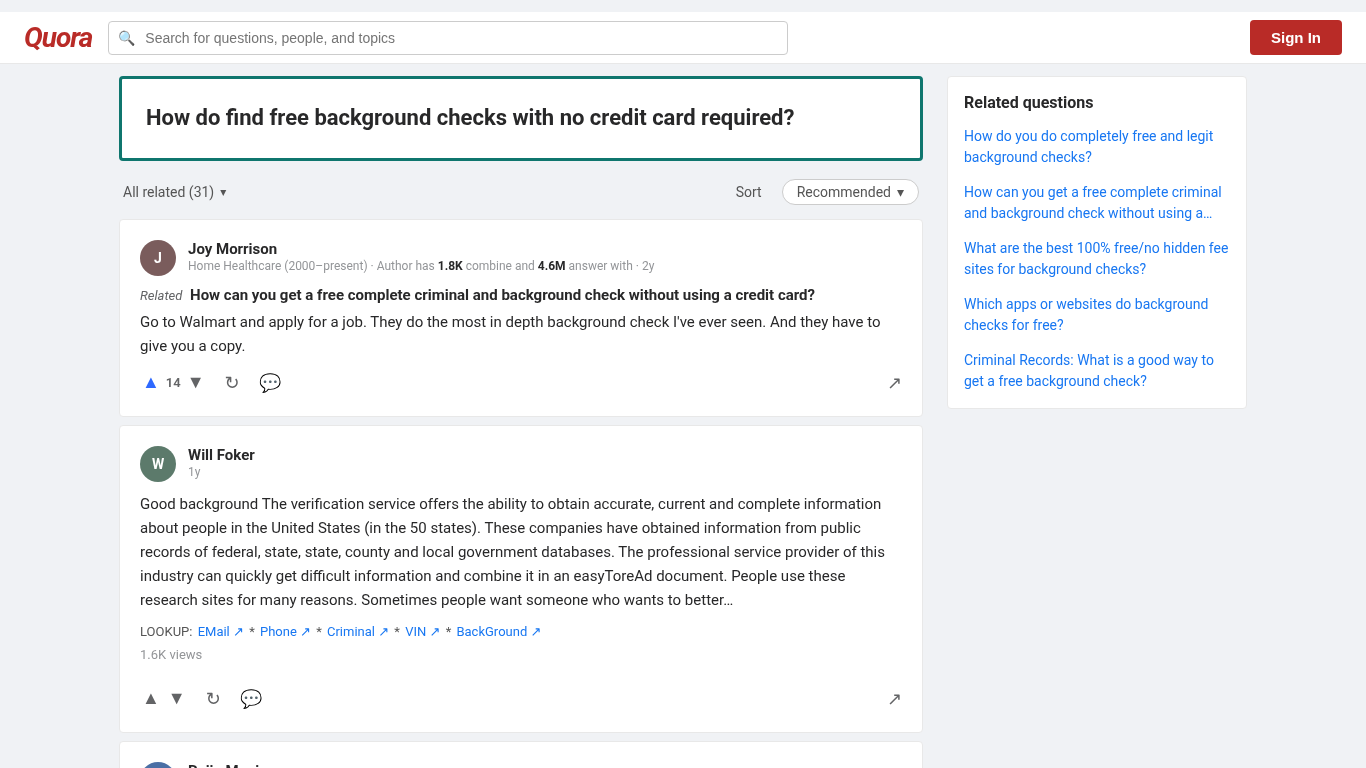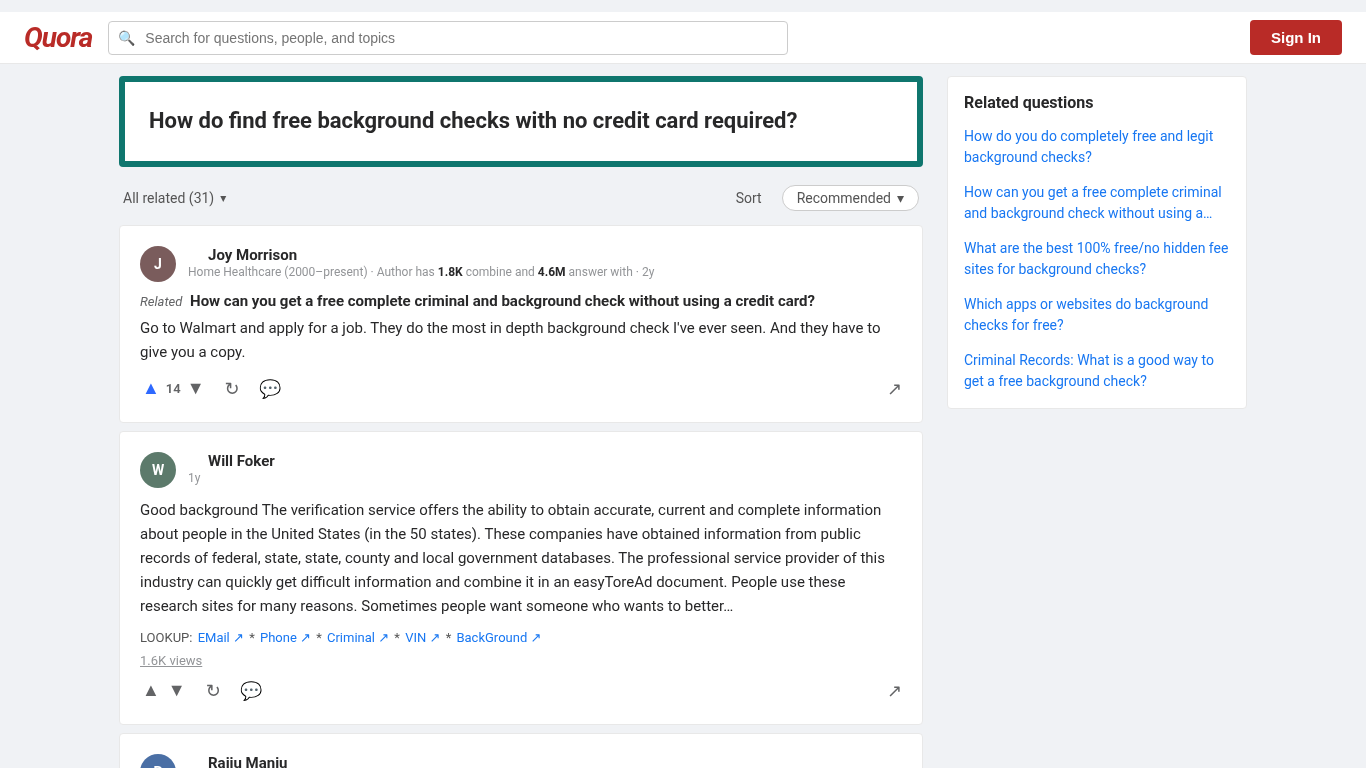--- a/index.html
+++ b/index.html
@@ -71,21 +71,21 @@
       gap: 24px;
     }
 
     
     .main-content {
       flex: 1;
       min-width: 0;
     }
     .question-card {
       background: #fff;
-      border: 6px solid #0f766e;
+      border: 3px solid #0f766e;
       border-radius: 4px;
       padding: 24px;
       margin-bottom: 8px;
     }
     .question-title {
       font-size: 22px;
       font-weight: 700;
       color: #282829;
       line-height: 1.4;
     }
@@ -155,21 +155,20 @@
       overflow: hidden;
     }
     .avatar-joy { background: #7a5c5c; }
     .avatar-will { background: #5c7a6b; }
 
     .author-info { flex: 1; }
     .author-name {
       font-weight: 700;
       font-size: 15px;
       color: #282829;
-      margin-left: 20px;
     }
     .author-meta {
       font-size: 12px;
       color: #939598;
       line-height: 1.4;
     }
     .author-meta .bold { font-weight: 700; color: #282829; }
     .answer-text {
       font-size: 15px;
       color: #282829;
@@ -184,22 +183,21 @@
     }
     .lookup-links a {
       color: #1877f2;
       text-decoration: none;
       margin: 0 2px;
     }
 
     .views-text {
       font-size: 13px;
       color: #939598;
-      margin-bottom: 10px;
-      text-decoration: underline;
+      margin-bottom: 24px;
     }
 
     
     .action-bar {
       display: flex;
       align-items: center;
       gap: 16px;
     }
     .vote-group {
       display: flex;

